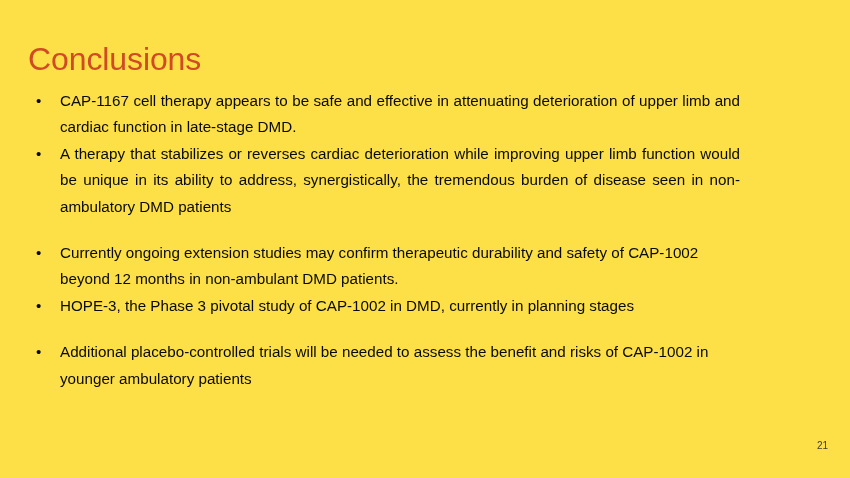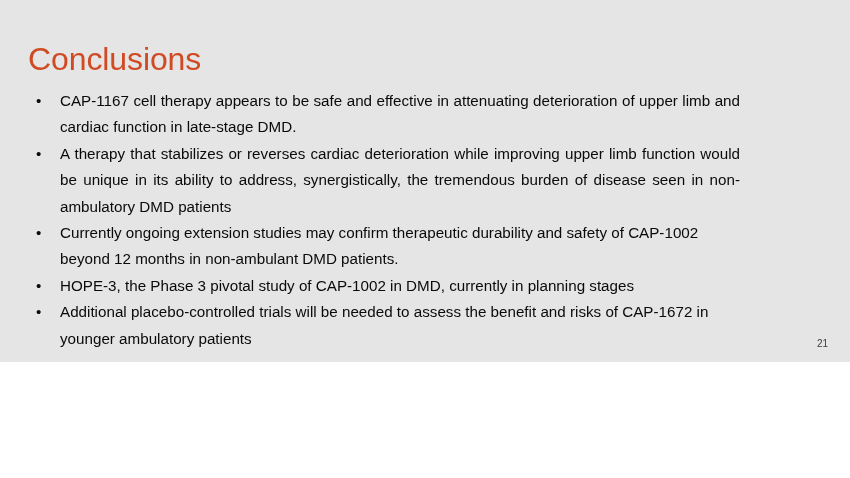--- a/index.html
+++ b/index.html
@@ -9,22 +9,22 @@
   body {
     width: 850px;
     height: 478px;
     background: #ffffff;
     font-family: "Liberation Sans", sans-serif;
     overflow: hidden;
   }
   .slide {
     position: relative;
     width: 850px;
-    height: 362px;
-    background: #e5e5e5;
+    height: 478px;
+    background: #fde047;
     box-sizing: border-box;
   }
   .slide-title {
     position: absolute;
     left: 28px;
     top: 19px;
     font-size: 32px;
     line-height: 38px;
     font-weight: normal;
     color: #D04A24;
@@ -55,25 +55,26 @@
     color: #0a0a0a;
     text-align: left;
   }
   .bullet-text {
     display: block;
     text-align: justify;
     text-justify: inter-word;
   }
   .bullet-text.no-justify {
     text-align: left;
+    margin-top: 20px;
   }
   .page-number {
     position: absolute;
     right: 22px;
-    bottom: 12px;
+    bottom: 26px;
     font-size: 10px;
     line-height: 12px;
     color: #3c3c3c;
     font-family: "Liberation Sans", sans-serif;
     text-align: right;
   }
 </style>
 </head>
 <body>
 
@@ -98,20 +99,20 @@
       <span class="bullet-text no-justify">Currently ongoing extension studies may confirm therapeutic durability and safety of CAP-1002 beyond 12 months in non-ambulant DMD patients.</span>
     </div>
 
     <div class="bullet-item">
       <span class="bullet-marker">•</span>
       <span class="bullet-text">HOPE-3, the Phase 3 pivotal study of CAP-1002 in DMD, currently in planning stages</span>
     </div>
 
     <div class="bullet-item">
       <span class="bullet-marker">•</span>
-      <span class="bullet-text no-justify">Additional placebo-controlled trials will be needed to assess the benefit and risks of CAP-1672 in younger ambulatory patients</span>
+      <span class="bullet-text no-justify">Additional placebo-controlled trials will be needed to assess the benefit and risks of CAP-1002 in younger ambulatory patients</span>
     </div>
 
   </div>
 
   <div class="page-number">21</div>
 
 </div>
 
 </body></html>

